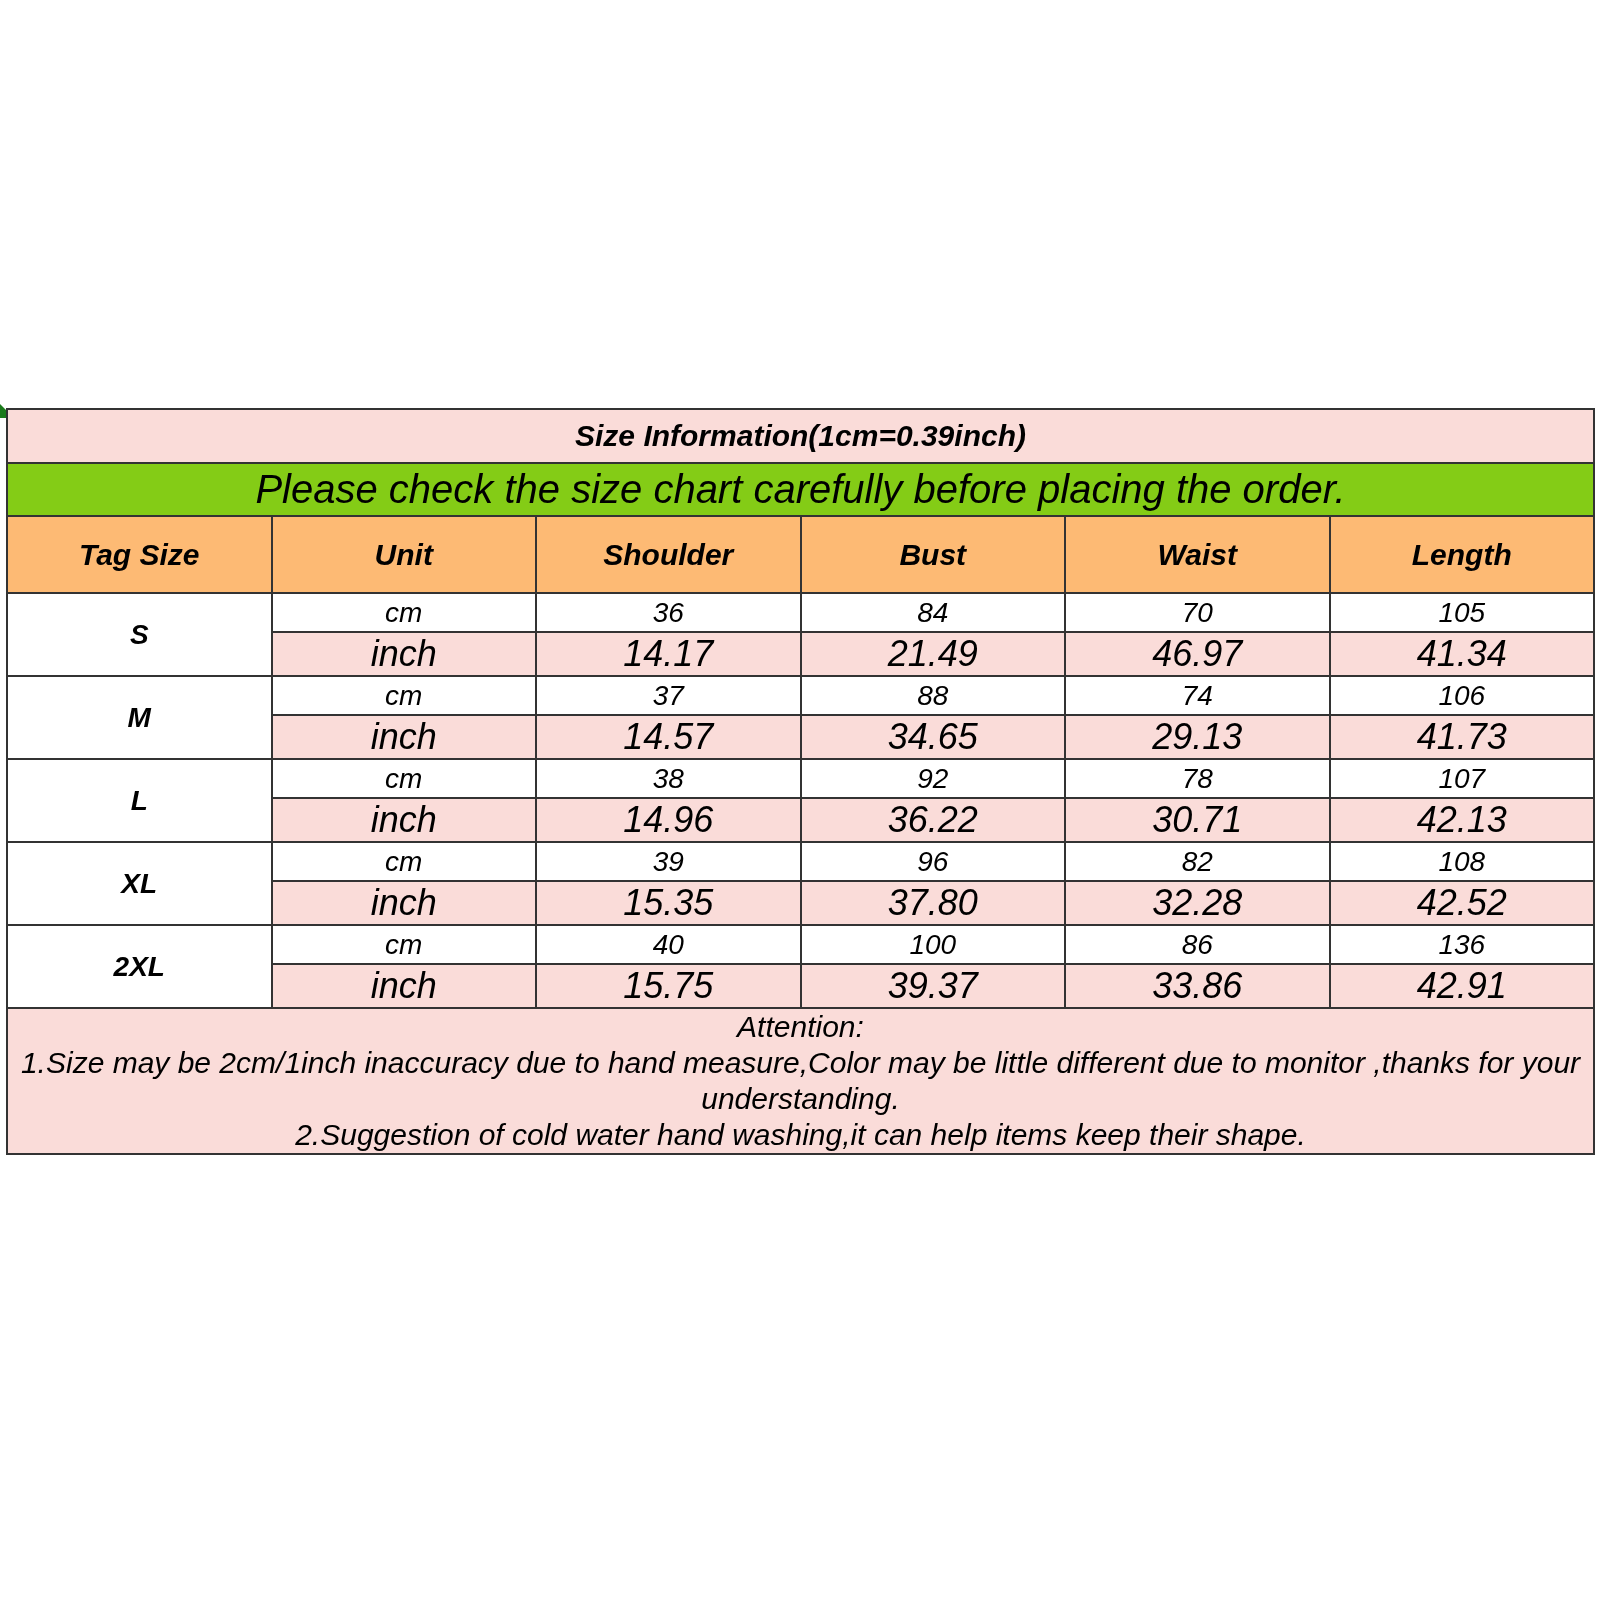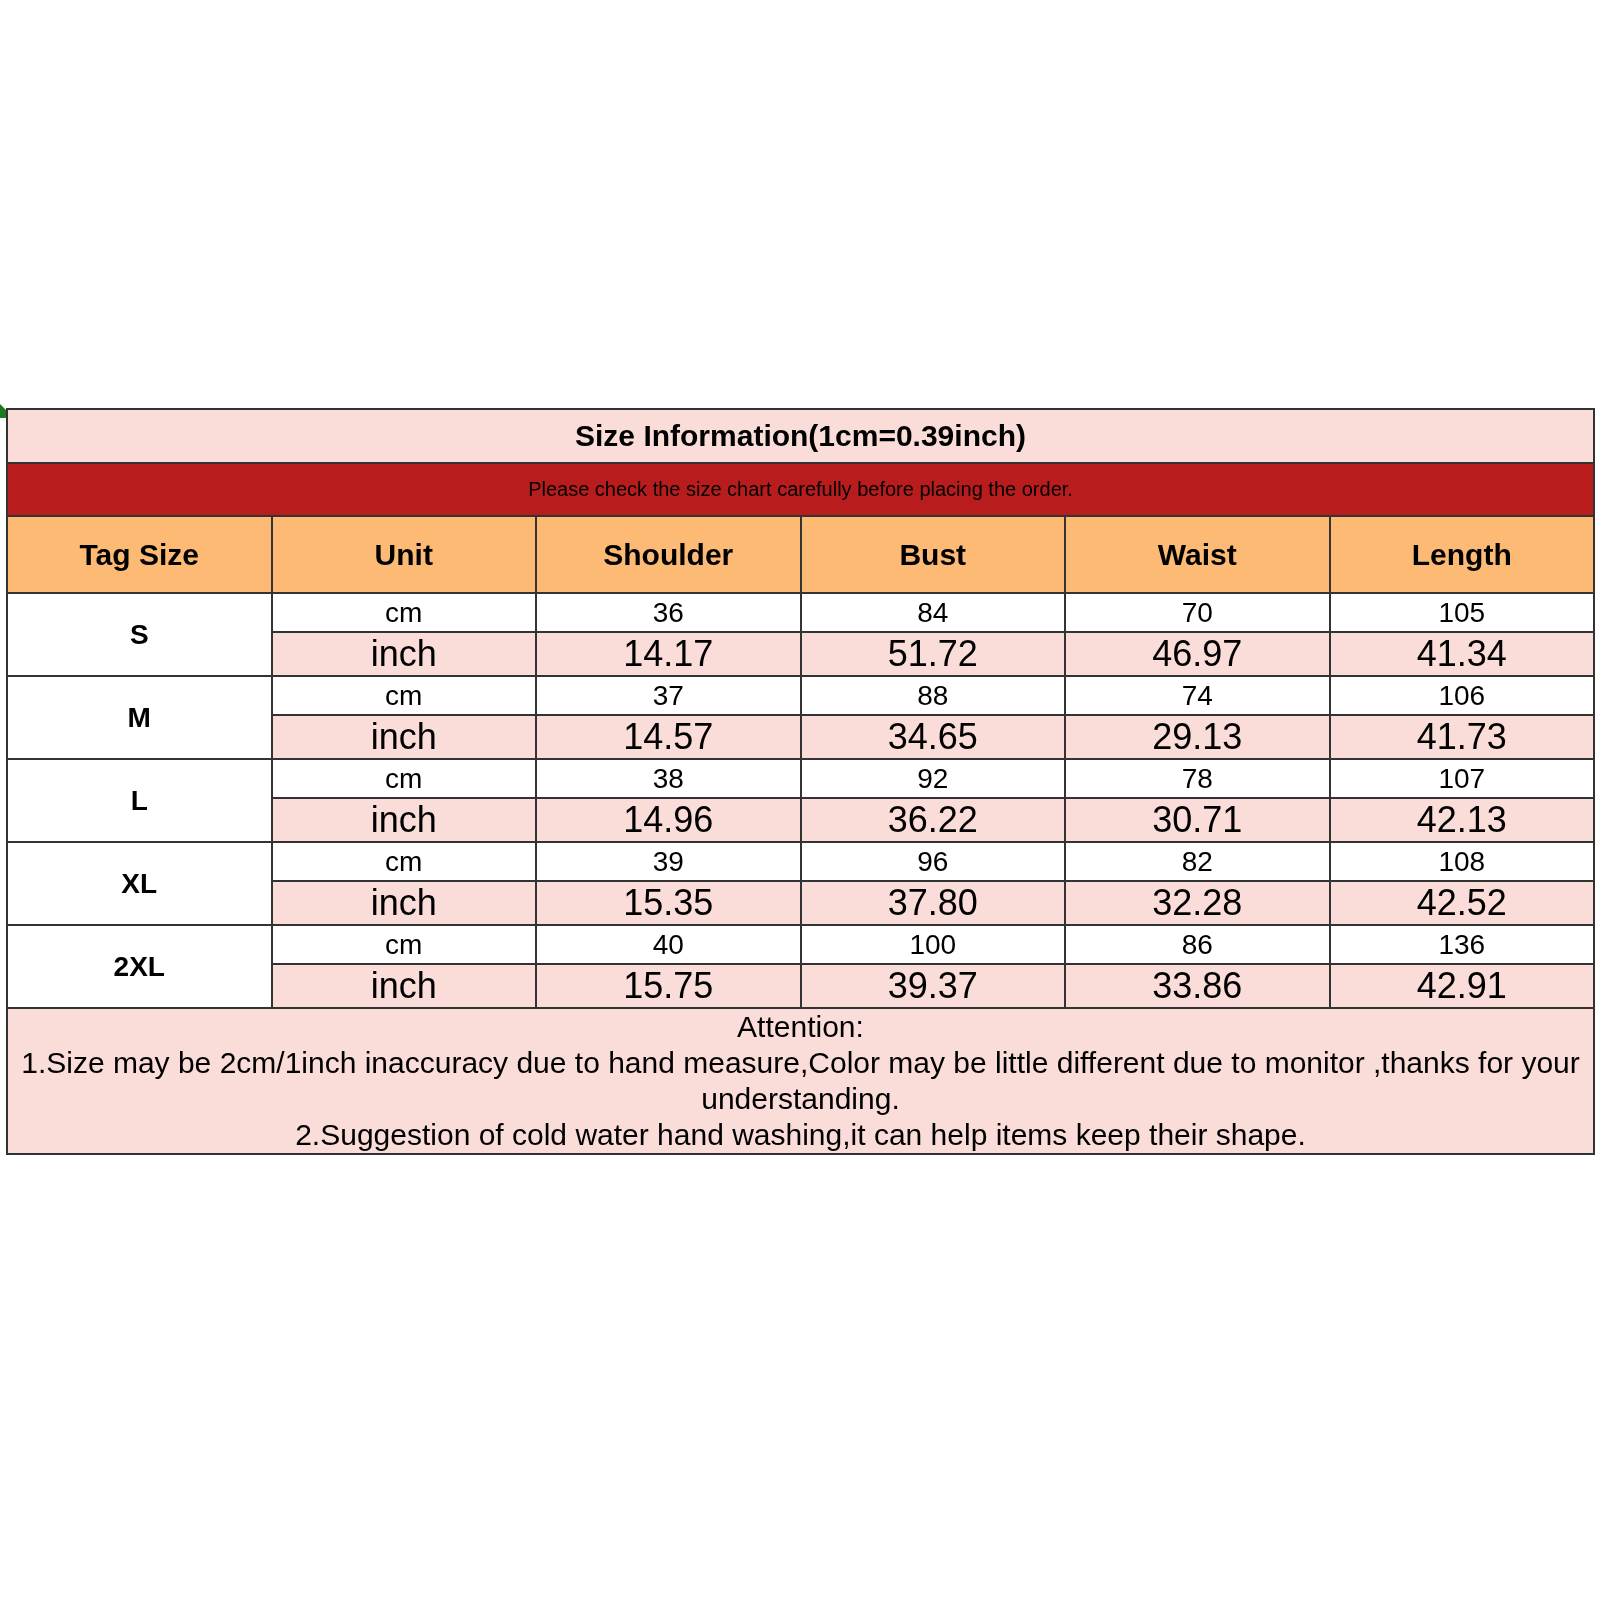--- a/index.html
+++ b/index.html
@@ -19,42 +19,43 @@
     width: 0;
     height: 0;
     border-bottom: 14px solid #1b7a1b;
     border-right: 14px solid transparent;
   }
   .size-chart {
     position: absolute;
     left: 6px;
     top: 408px;
     width: 1589px;
+    font-style: italic;
   }
   table.chart {
     border-collapse: collapse;
     width: 100%;
     table-layout: fixed;
   }
   table.chart td, table.chart th {
     border: 2px solid #333333;
     text-align: center;
     vertical-align: middle;
     padding: 0;
     overflow: hidden;
   }
   .title-row td {
     background: #FADCD9;
     font-weight: bold;
     font-size: 30px;
     height: 52px;
   }
   .subtitle-row td {
-    background: #b91c1c;
-    font-size: 20px;
+    background: #84cc16;
+    font-size: 40px;
     height: 51px;
   }
   .header-row th {
     background: #fdba74;
     font-weight: bold;
     font-size: 30px;
     height: 75px;
   }
   tr.cm-row td { background: #ffffff; font-size: 28px; height: 37px; }
   tr.inch-row td { background: #FADCD9; font-size: 36px; height: 37px; }
@@ -105,21 +106,21 @@
           <td class="tag-cell" rowspan="2">S</td>
           <td class="unit-cell">cm</td>
           <td>36</td>
           <td>84</td>
           <td>70</td>
           <td>105</td>
         </tr>
         <tr class="inch-row">
           <td class="unit-cell">inch</td>
           <td>14.17</td>
-          <td>51.72</td>
+          <td>21.49</td>
           <td>46.97</td>
           <td>41.34</td>
         </tr>
         <tr class="cm-row">
           <td class="tag-cell" rowspan="2">M</td>
           <td class="unit-cell">cm</td>
           <td>37</td>
           <td>88</td>
           <td>74</td>
           <td>106</td>

